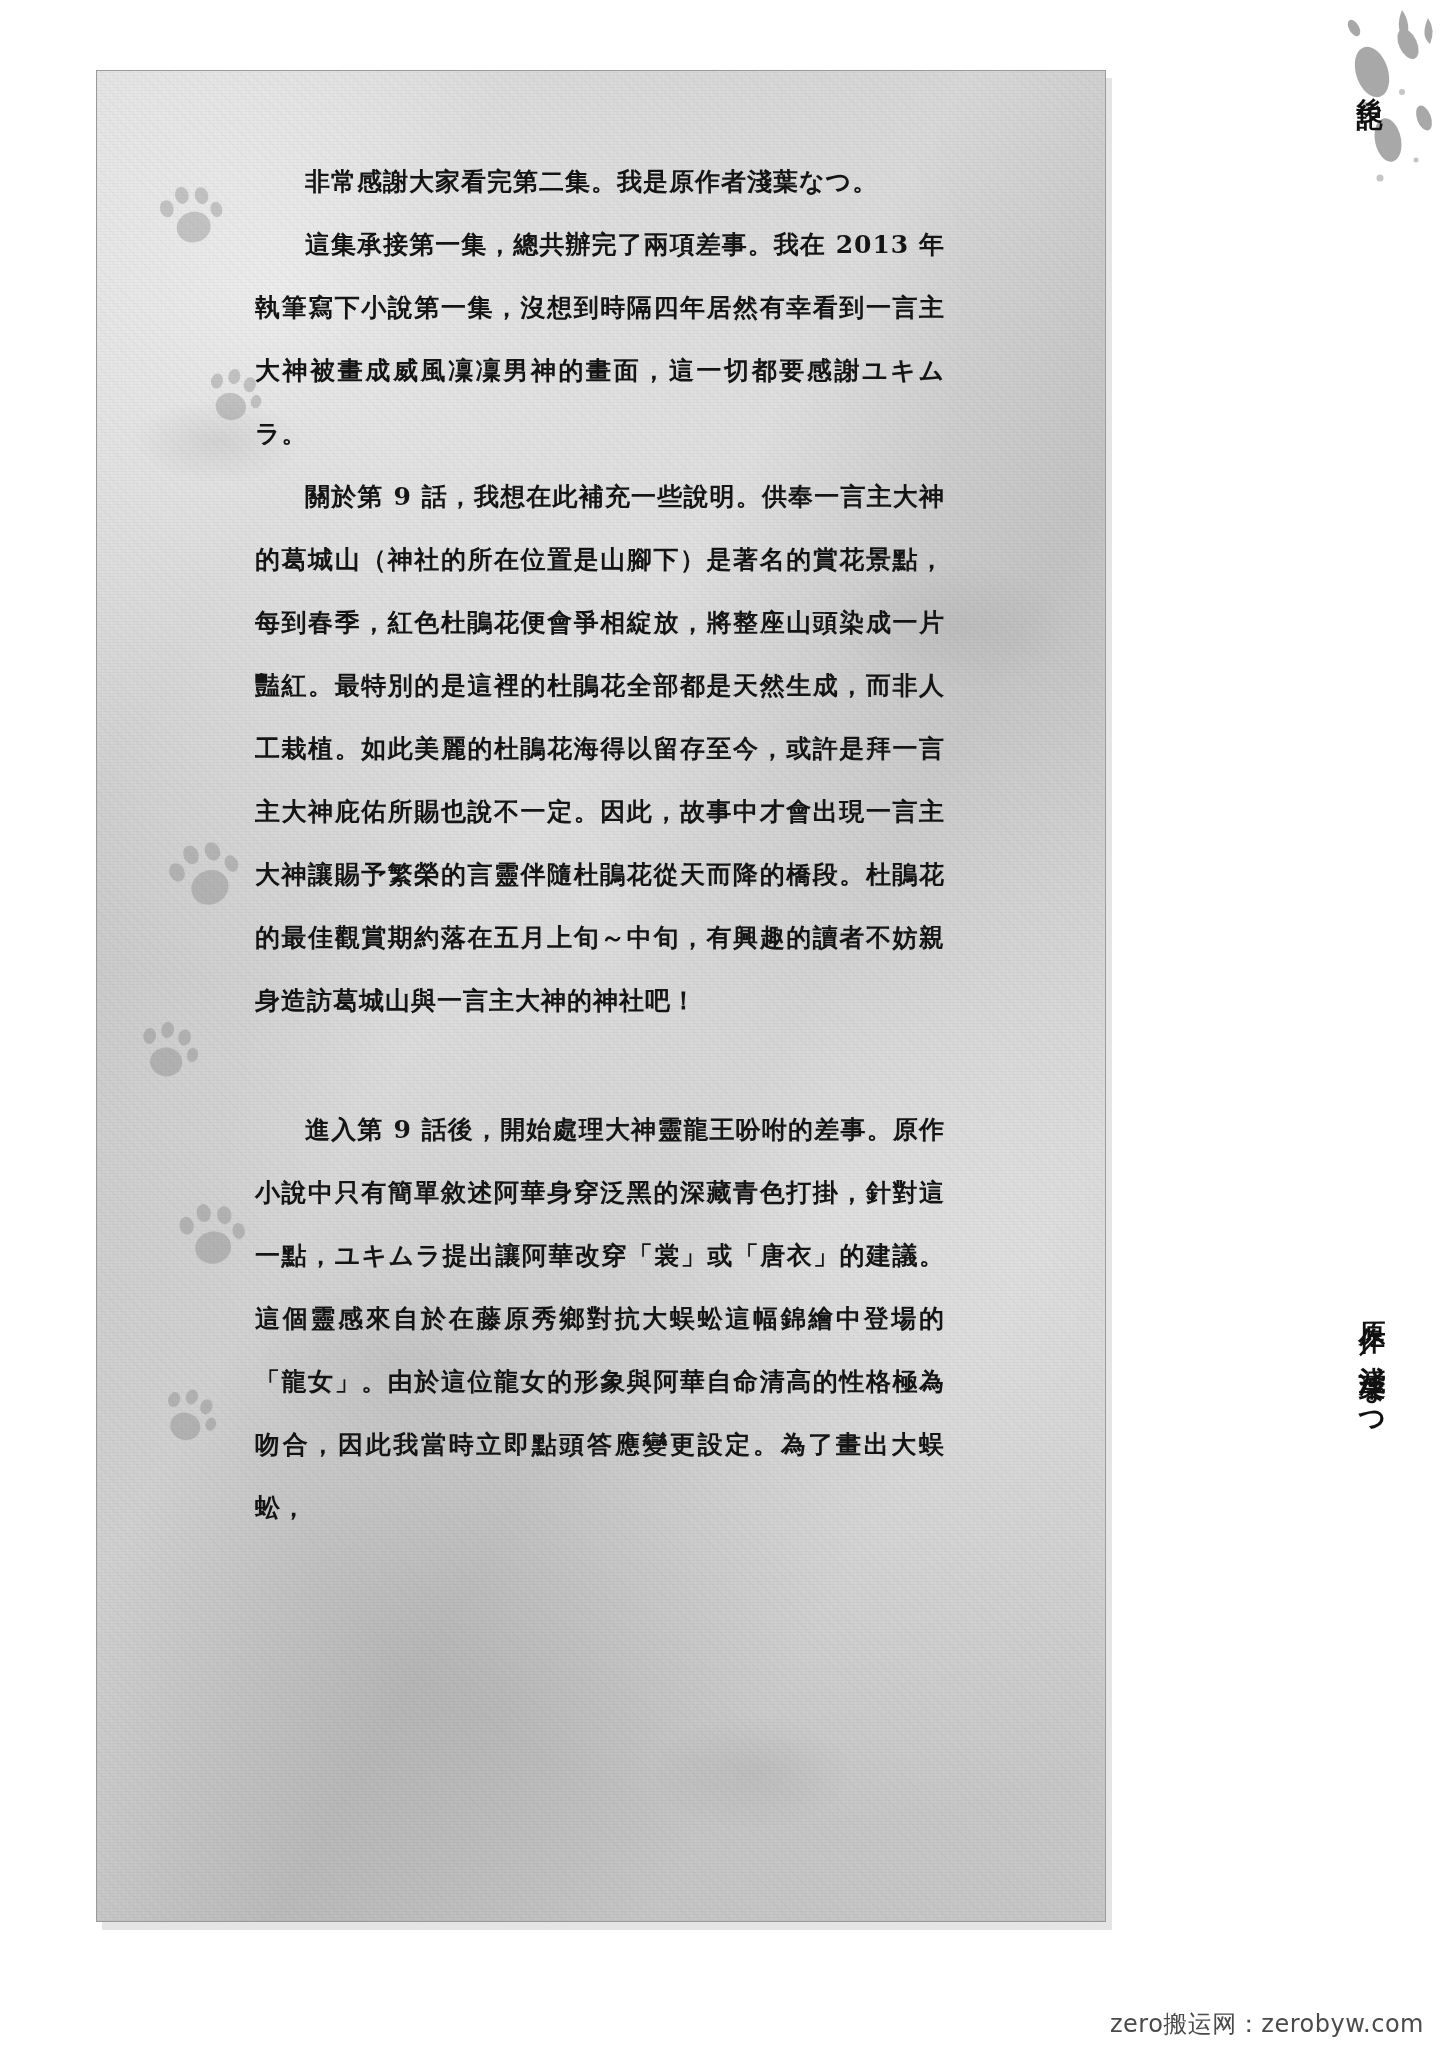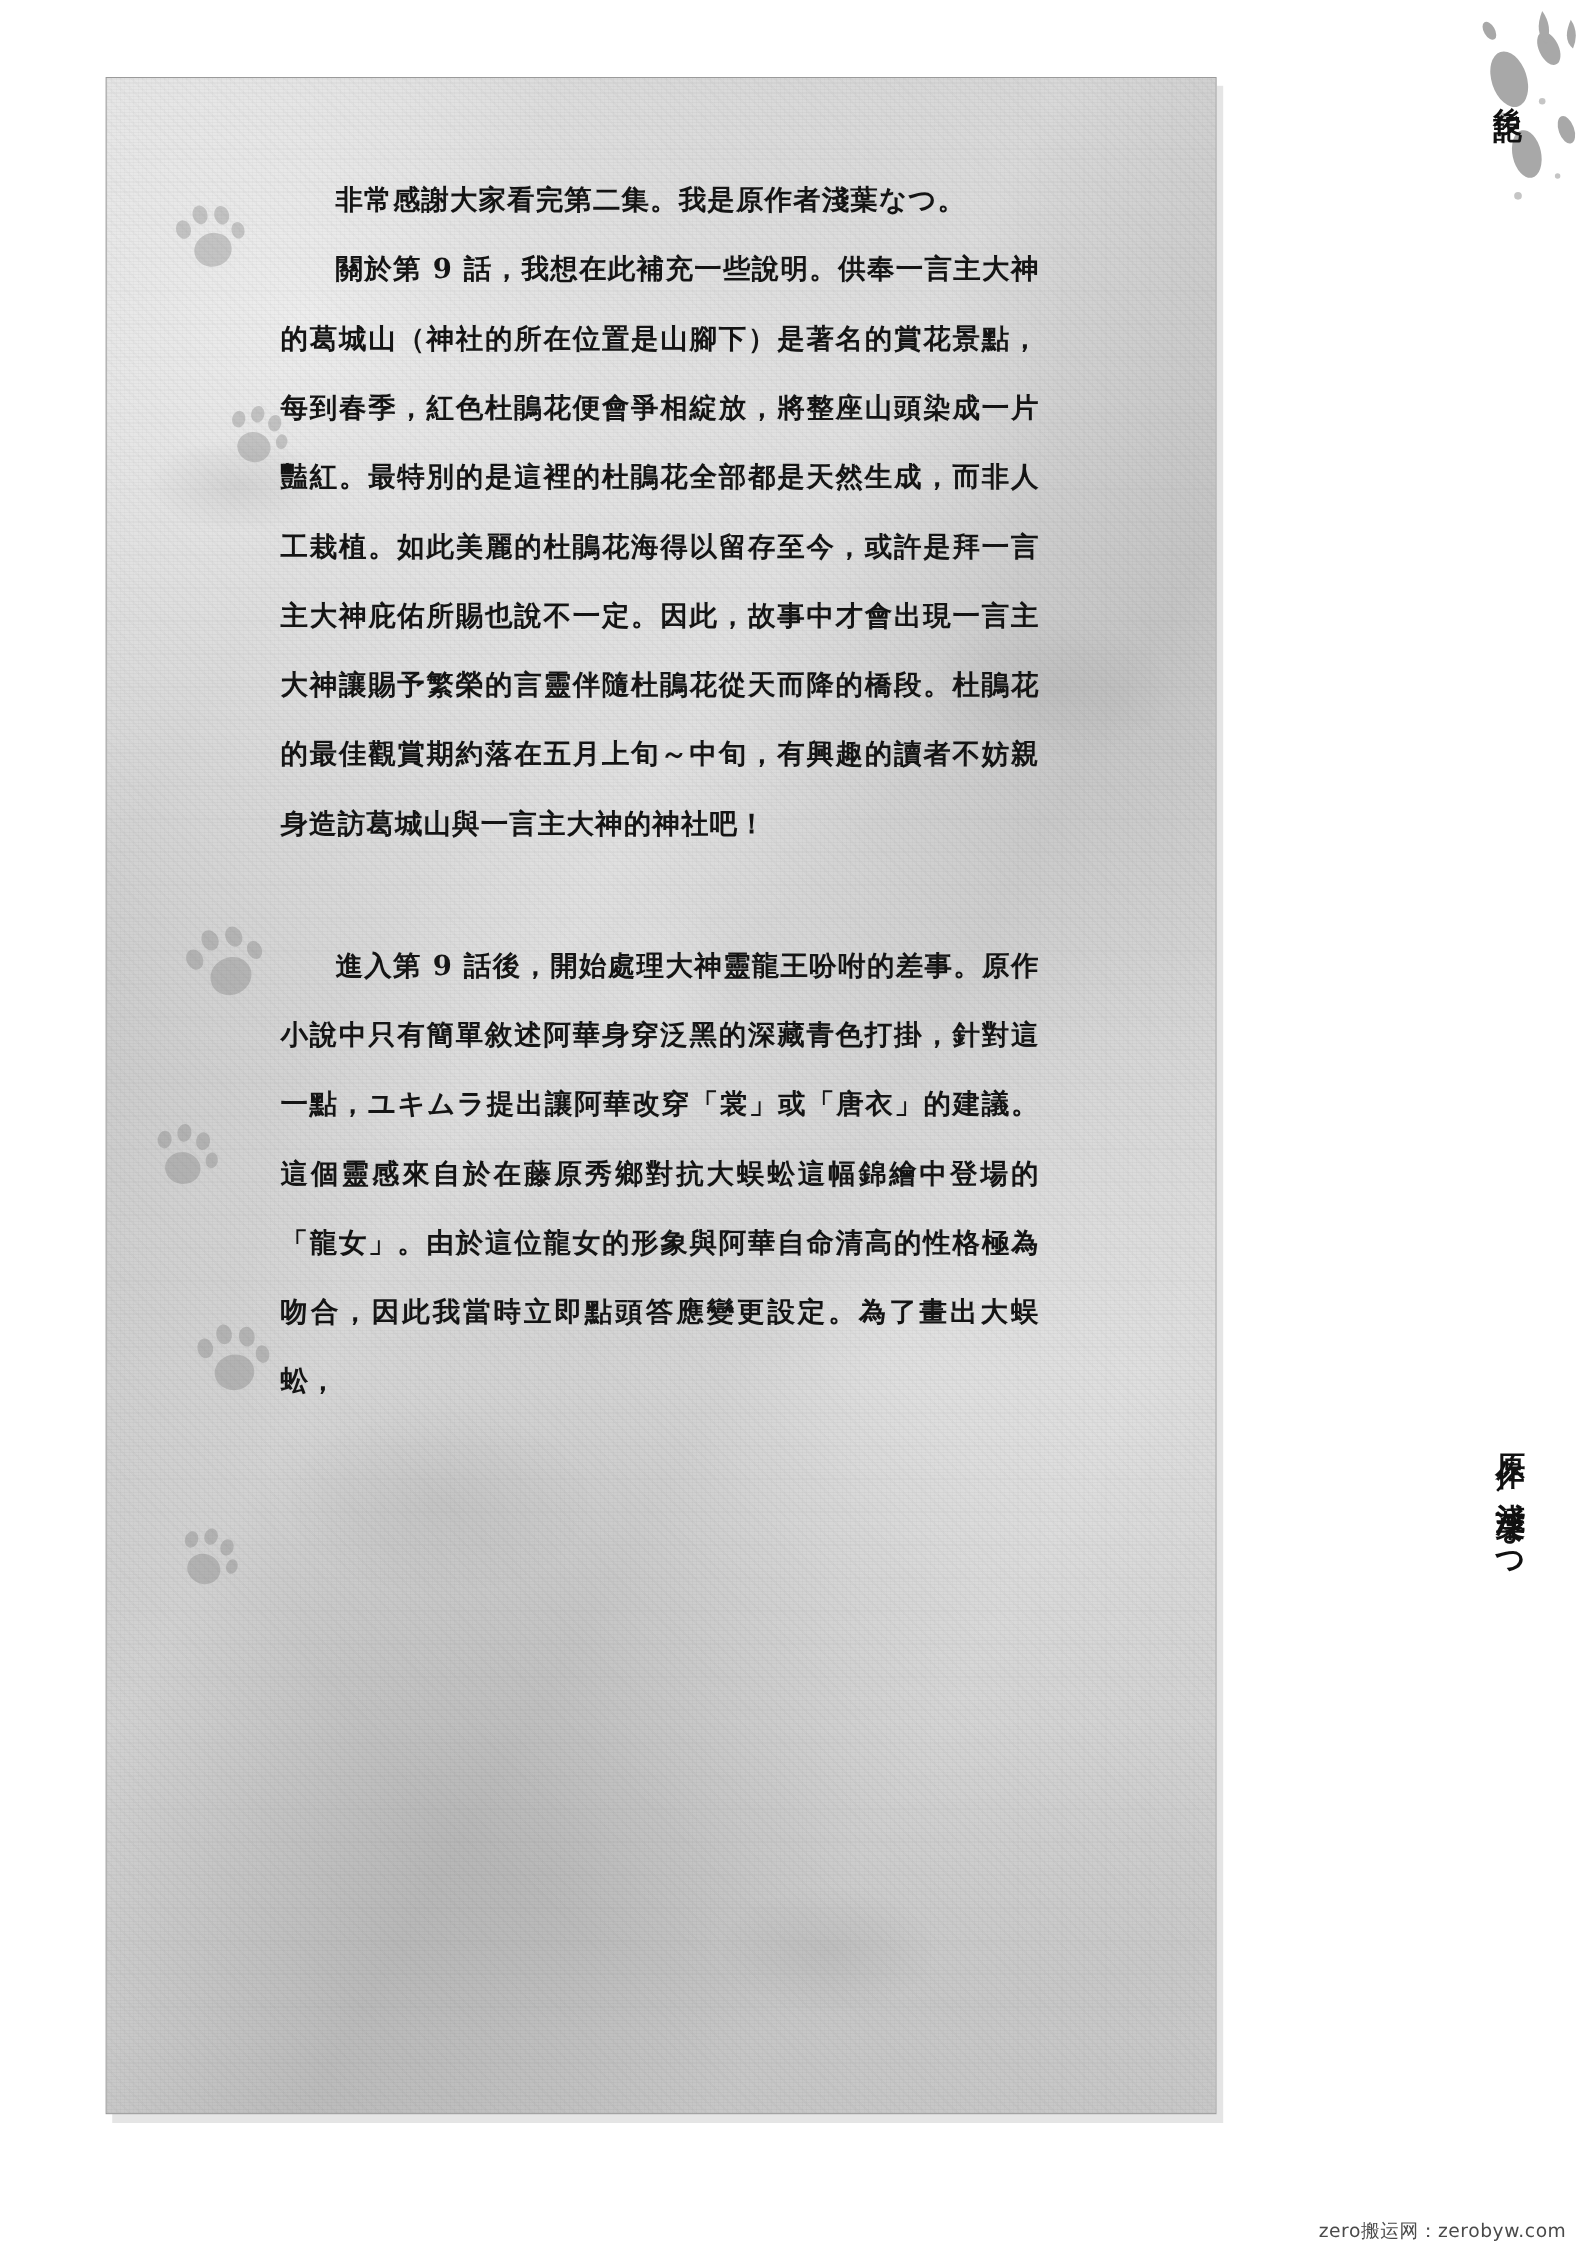--- a/index.html
+++ b/index.html
@@ -116,21 +116,21 @@
     height: 230px;
     pointer-events: none;
   }
 
   
   .watermark {
     position: absolute;
     right: 16px;
     bottom: 8px;
     color: #4a4a4a;
-    font-size: 17px;
+    font-size: 24px;
     font-family: "DejaVu Sans", "Liberation Sans", sans-serif;
     letter-spacing: 0.5px;
     margin-left: 29px;
   }
 </style>
 </head>
 <body>
 
 <div class="page">
 
@@ -195,20 +195,21 @@
       <div class="pad" style="left:16px; top:30px; width:38px; height:34px;"></div>
       <div class="pad" style="left:4px;  top:10px; width:15px; height:19px;"></div>
       <div class="pad" style="left:24px; top:0px;  width:15px; height:19px;"></div>
       <div class="pad" style="left:45px; top:6px;  width:15px; height:19px;"></div>
       <div class="pad" style="left:58px; top:26px; width:13px; height:17px;"></div>
     </div>
   </div>
 
   <div class="afterword">
     <p class="para">非常感謝大家看完第二集。我是原作者淺葉なつ。</p>
+    <p class="para">這集承接第一集，總共辦完了兩項差事。我在 2013 年執筆寫下小說第一集，沒想到時隔四年居然有幸看到一言主大神被畫成威風凜凜男神的畫面，這一切都要感謝ユキムラ。</p>
     <p class="para">關於第 9 話，我想在此補充一些說明。供奉一言主大神的葛城山（神社的所在位置是山腳下）是著名的賞花景點，每到春季，紅色杜鵑花便會爭相綻放，將整座山頭染成一片豔紅。最特別的是這裡的杜鵑花全部都是天然生成，而非人工栽植。如此美麗的杜鵑花海得以留存至今，或許是拜一言主大神庇佑所賜也說不一定。因此，故事中才會出現一言主大神讓賜予繁榮的言靈伴隨杜鵑花從天而降的橋段。杜鵑花的最佳觀賞期約落在五月上旬～中旬，有興趣的讀者不妨親身造訪葛城山與一言主大神的神社吧！</p>
     <div class="para-gap"></div>
     <p class="para">進入第 9 話後，開始處理大神靈龍王吩咐的差事。原作小說中只有簡單敘述阿華身穿泛黑的深藏青色打掛，針對這一點，ユキムラ提出讓阿華改穿「裳」或「唐衣」的建議。這個靈感來自於在藤原秀鄉對抗大蜈蚣這幅錦繪中登場的「龍女」。由於這位龍女的形象與阿華自命清高的性格極為吻合，因此我當時立即點頭答應變更設定。為了畫出大蜈蚣，</p>
   </div>
 
   <div class="vlabel" id="chapter-label">後記</div>
   <div class="vlabel" id="credit-label">原作／淺葉なつ</div>
 
   <div class="watermark">zero搬运网：zerobyw.com</div>
 </div>

